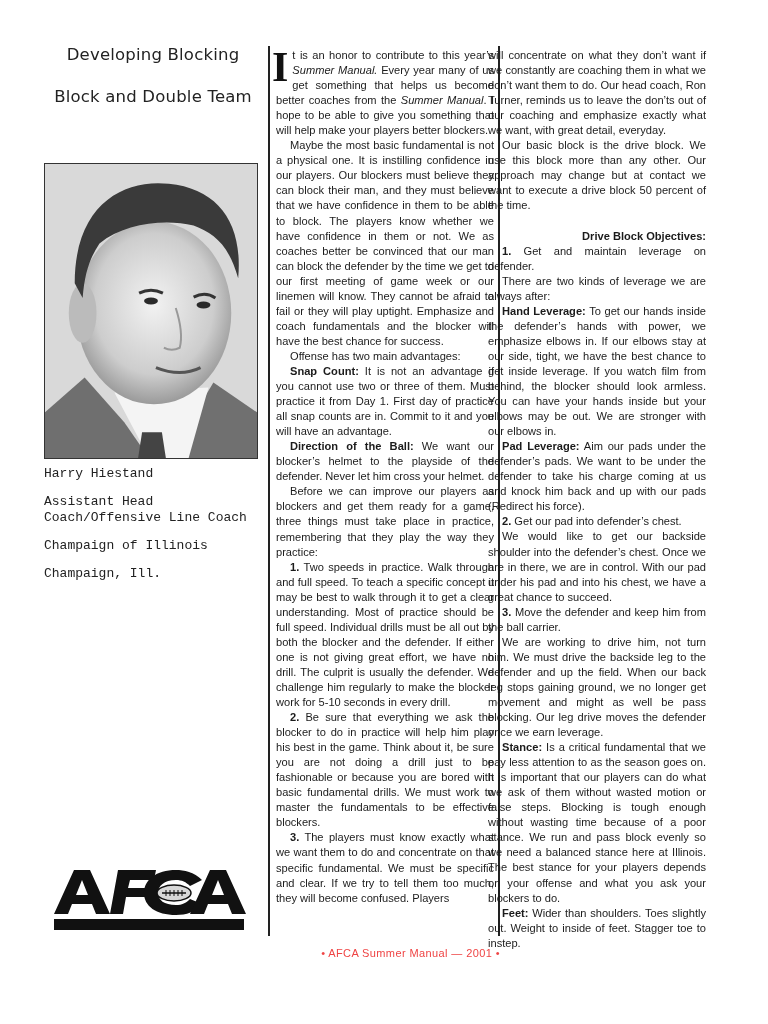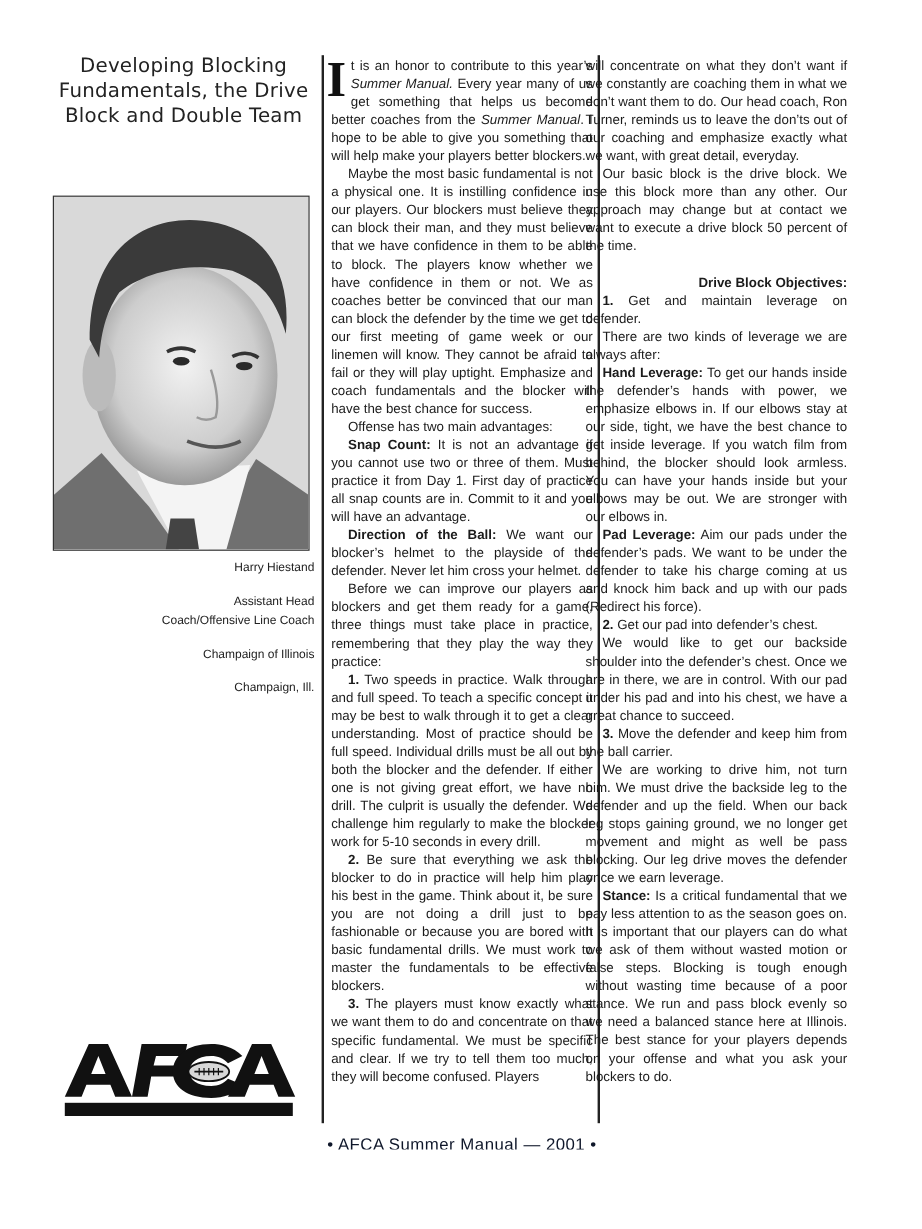--- a/index.html
+++ b/index.html
@@ -4,47 +4,47 @@
 <style>
   html, body { margin:0; padding:0; background:#ffffff; }
   body { width:768px; height:1024px; position:relative; overflow:hidden; color:#1a1a1a; font-family:"Liberation Sans", sans-serif; }
   .page { position:absolute; left:0; top:0; width:768px; height:927px; }
 
   .sidebar { position:absolute; left:44px; top:44px; width:218px; text-align:center; }
   .title { font-family:"DejaVu Sans", sans-serif; font-size:16.5px; line-height:21px; color:#222; letter-spacing:0.2px; margin:0; font-weight:normal; }
   .photo { position:absolute; left:44px; top:163px; width:214px; height:296px; border:1px solid #333; box-sizing:border-box; overflow:hidden;
            background:linear-gradient(135deg,#e8e8e8 0%, #cfcfcf 40%, #bdbdbd 100%); }
   .photo svg { display:block; width:100%; height:100%; }
-  .bio { position:absolute; left:44px; top:466px; width:218px; text-align:right; font-family:Liberation Sans, sans-serif; font-size:10px; color:#222; line-height:16px; }
+  .bio { position:absolute; left:44px; top:466px; width:218px; text-align:left; font-family:Liberation Mono, monospace; font-size:13px; color:#222; line-height:16px; }
   .bio p { margin:0 0 12px 0; }
   .logo { position:absolute; left:52px; top:866px; width:196px; height:66px; }
 
   .col { position:absolute; top:48px; width:218px; font-size:11.1px; line-height:15.05px; text-align:justify; color:#1b1b1b; }
   .col p { margin:0; text-indent:14px; }
   .col p.noindent { text-indent:0; }
   .col b { font-weight:bold; }
   .col1 { left:276px; }
   .col2 { left:488px; }
   .vrule { position:absolute; width:1.5px; background:#222; }
   .vr1 { left:268px; top:46px; height:890px; }
   .vr2 { left:498px; top:46px; height:890px; }
   .sub { text-align:right; text-indent:0 !important; font-weight:bold; margin-top:15px !important; }
   .dropcap { float:left; font-family:"Liberation Serif", serif; font-size:42px; line-height:34px; font-weight:bold; margin:2px 4px 0 -4px; color:#111; position:relative; }
   .dropcap::before { content:""; position:absolute; left:-6px; top:-4px; width:26px; height:38px; border-radius:50%; background:radial-gradient(#d8d8d8,#eeeeee 60%, transparent 70%); z-index:-1; }
-  .footer { position:absolute; left:270px; top:944px; width:230px; text-align:center; font-size:14px; letter-spacing:0.4px; color:#0f172a; height:14px; overflow:hidden; line-height:18px; }
+  .footer { position:absolute; left:270px; top:944px; width:230px; text-align:right; font-size:11px; letter-spacing:0.4px; color:#ef4444; height:14px; overflow:hidden; line-height:18px; }
 </style>
 </head>
 <body>
 
 <div class="page">
 
   <div class="sidebar">
     <h1 class="title">
       <span>Developing Blocking</span><br>
-      <span>Fundamentals, the Drive</span><br>
+      <br>
       <span>Block and Double Team</span>
     </h1>
   </div>
 
   <div class="photo" title="Portrait of Harry Hiestand">
     <svg viewBox="0 0 214 296" preserveAspectRatio="none">
       <defs>
         <radialGradient id="face" cx="50%" cy="45%" r="55%">
           <stop offset="0%" stop-color="#f2f2f2"></stop>
           <stop offset="70%" stop-color="#cdcdcd"></stop>
@@ -117,16 +117,17 @@
     <p class="sub">Drive Block Objectives:</p>
     <p><b>1.</b><span> Get and maintain leverage on defender.</span></p>
     <p>There are two kinds of leverage we are always after:</p>
     <p><b>Hand Leverage:</b><span> To get our hands inside the defender’s hands with power, we emphasize elbows in. If our elbows stay at our side, tight, we have the best chance to get inside leverage. If you watch film from behind, the blocker should look armless. You can have your hands inside but your elbows may be out. We are stronger with our elbows in.</span></p>
     <p><b>Pad Leverage:</b><span> Aim our pads under the defender’s pads. We want to be under the defender to take his charge coming at us and knock him back and up with our pads (Redirect his force).</span></p>
     <p><b>2.</b><span> Get our pad into defender’s chest.</span></p>
     <p>We would like to get our backside shoulder into the defender’s chest. Once we are in there, we are in control. With our pad under his pad and into his chest, we have a great chance to succeed.</p>
     <p><b>3.</b><span> Move the defender and keep him from the ball carrier.</span></p>
     <p>We are working to drive him, not turn him. We must drive the backside leg to the defender and up the field. When our back leg stops gaining ground, we no longer get movement and might as well be pass blocking. Our leg drive moves the defender once we earn leverage.</p>
     <p><b>Stance:</b><span> Is a critical fundamental that we pay less attention to as the season goes on. It is important that our players can do what we ask of them without wasted motion or false steps. Blocking is tough enough without wasting time because of a poor stance. We run and pass block evenly so we need a balanced stance here at Illinois. The best stance for your players depends on your offense and what you ask your blockers to do.</span></p>
+    <p><b>Feet:</b><span> Wider than shoulders. Toes slightly out. Weight to inside of feet. Stagger toe to instep.</span></p>
   </div>
 
   <div class="footer">• AFCA Summer Manual — 2001 •</div>
 </div>
 
 </body></html>

